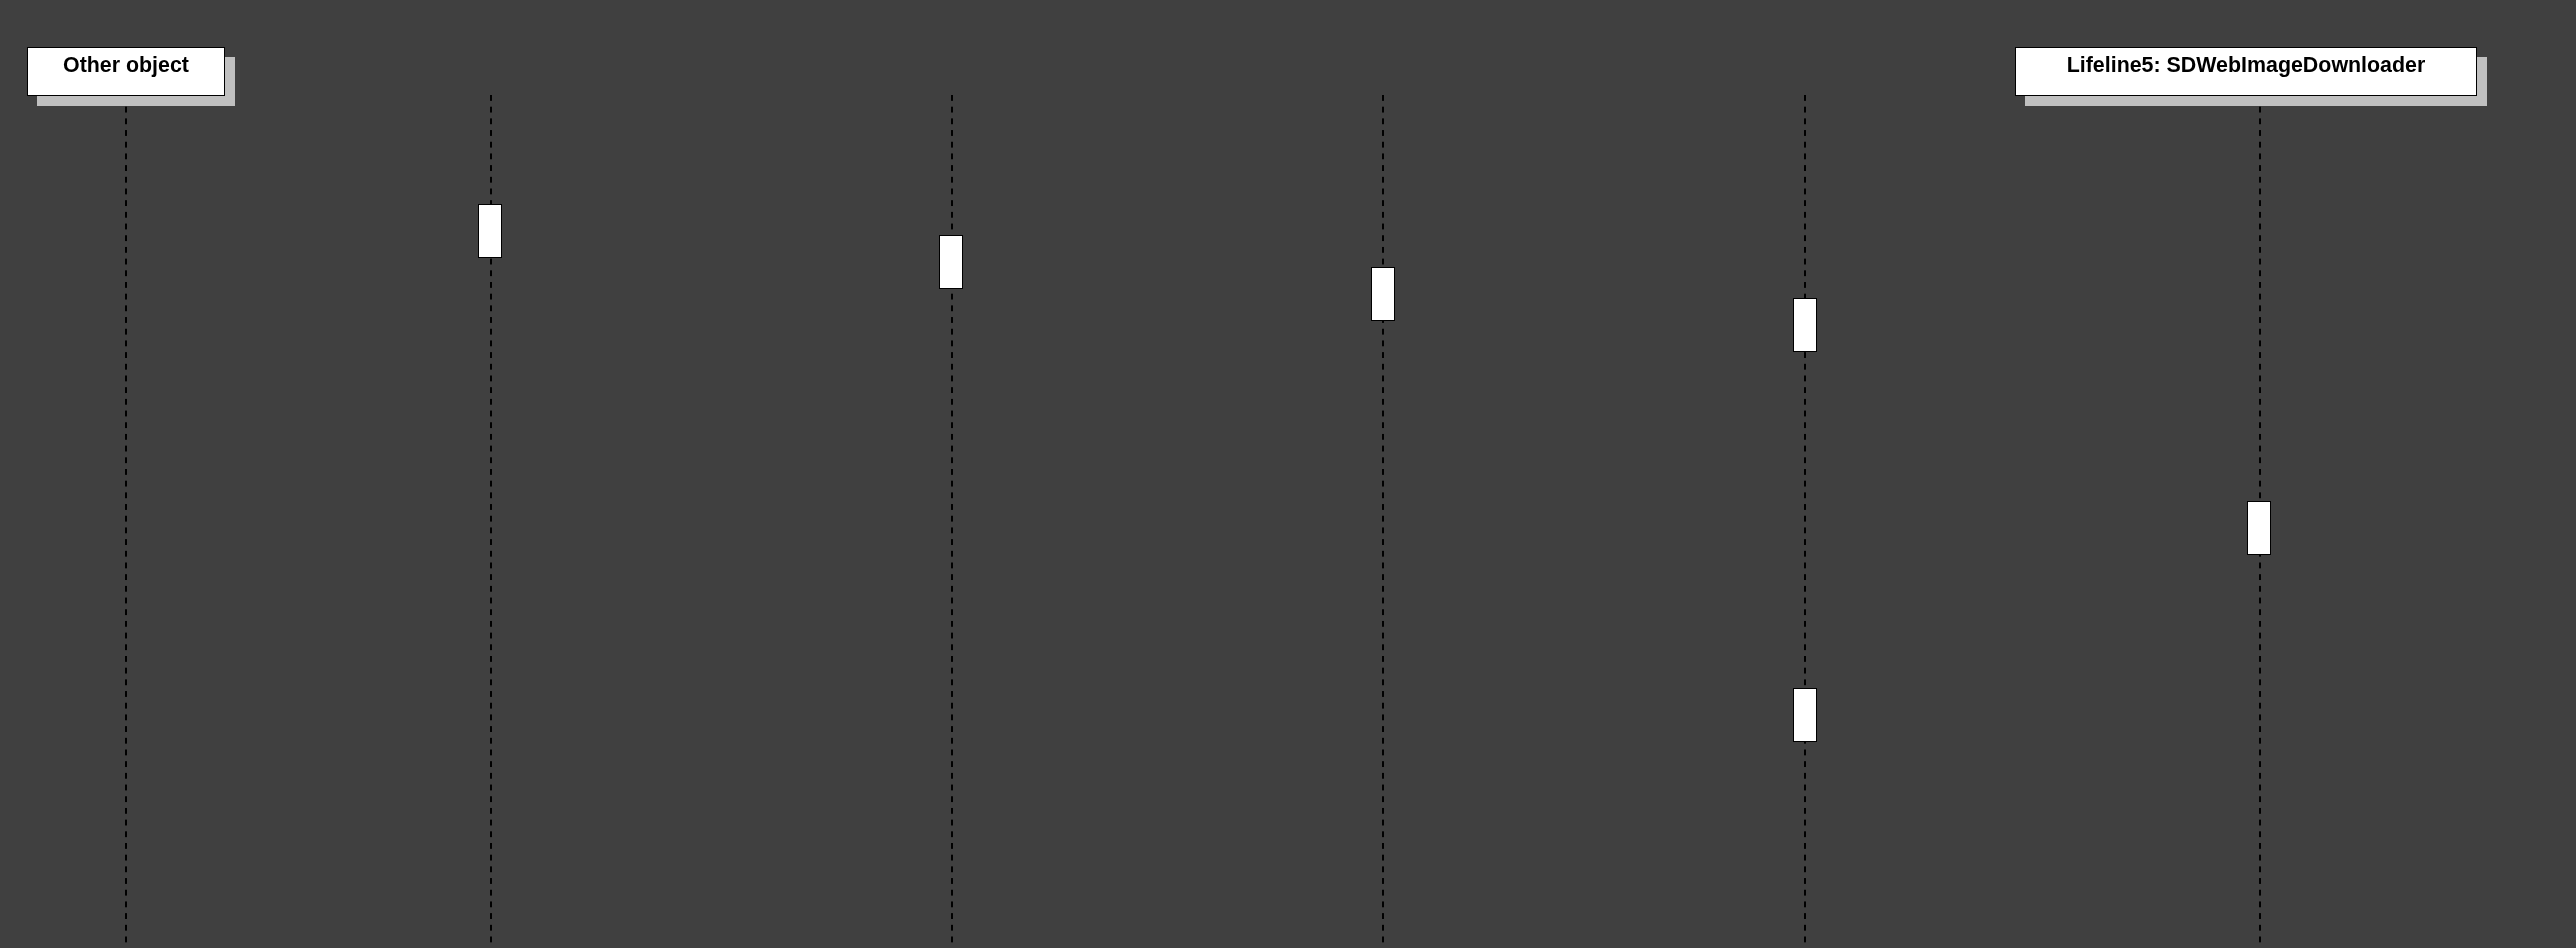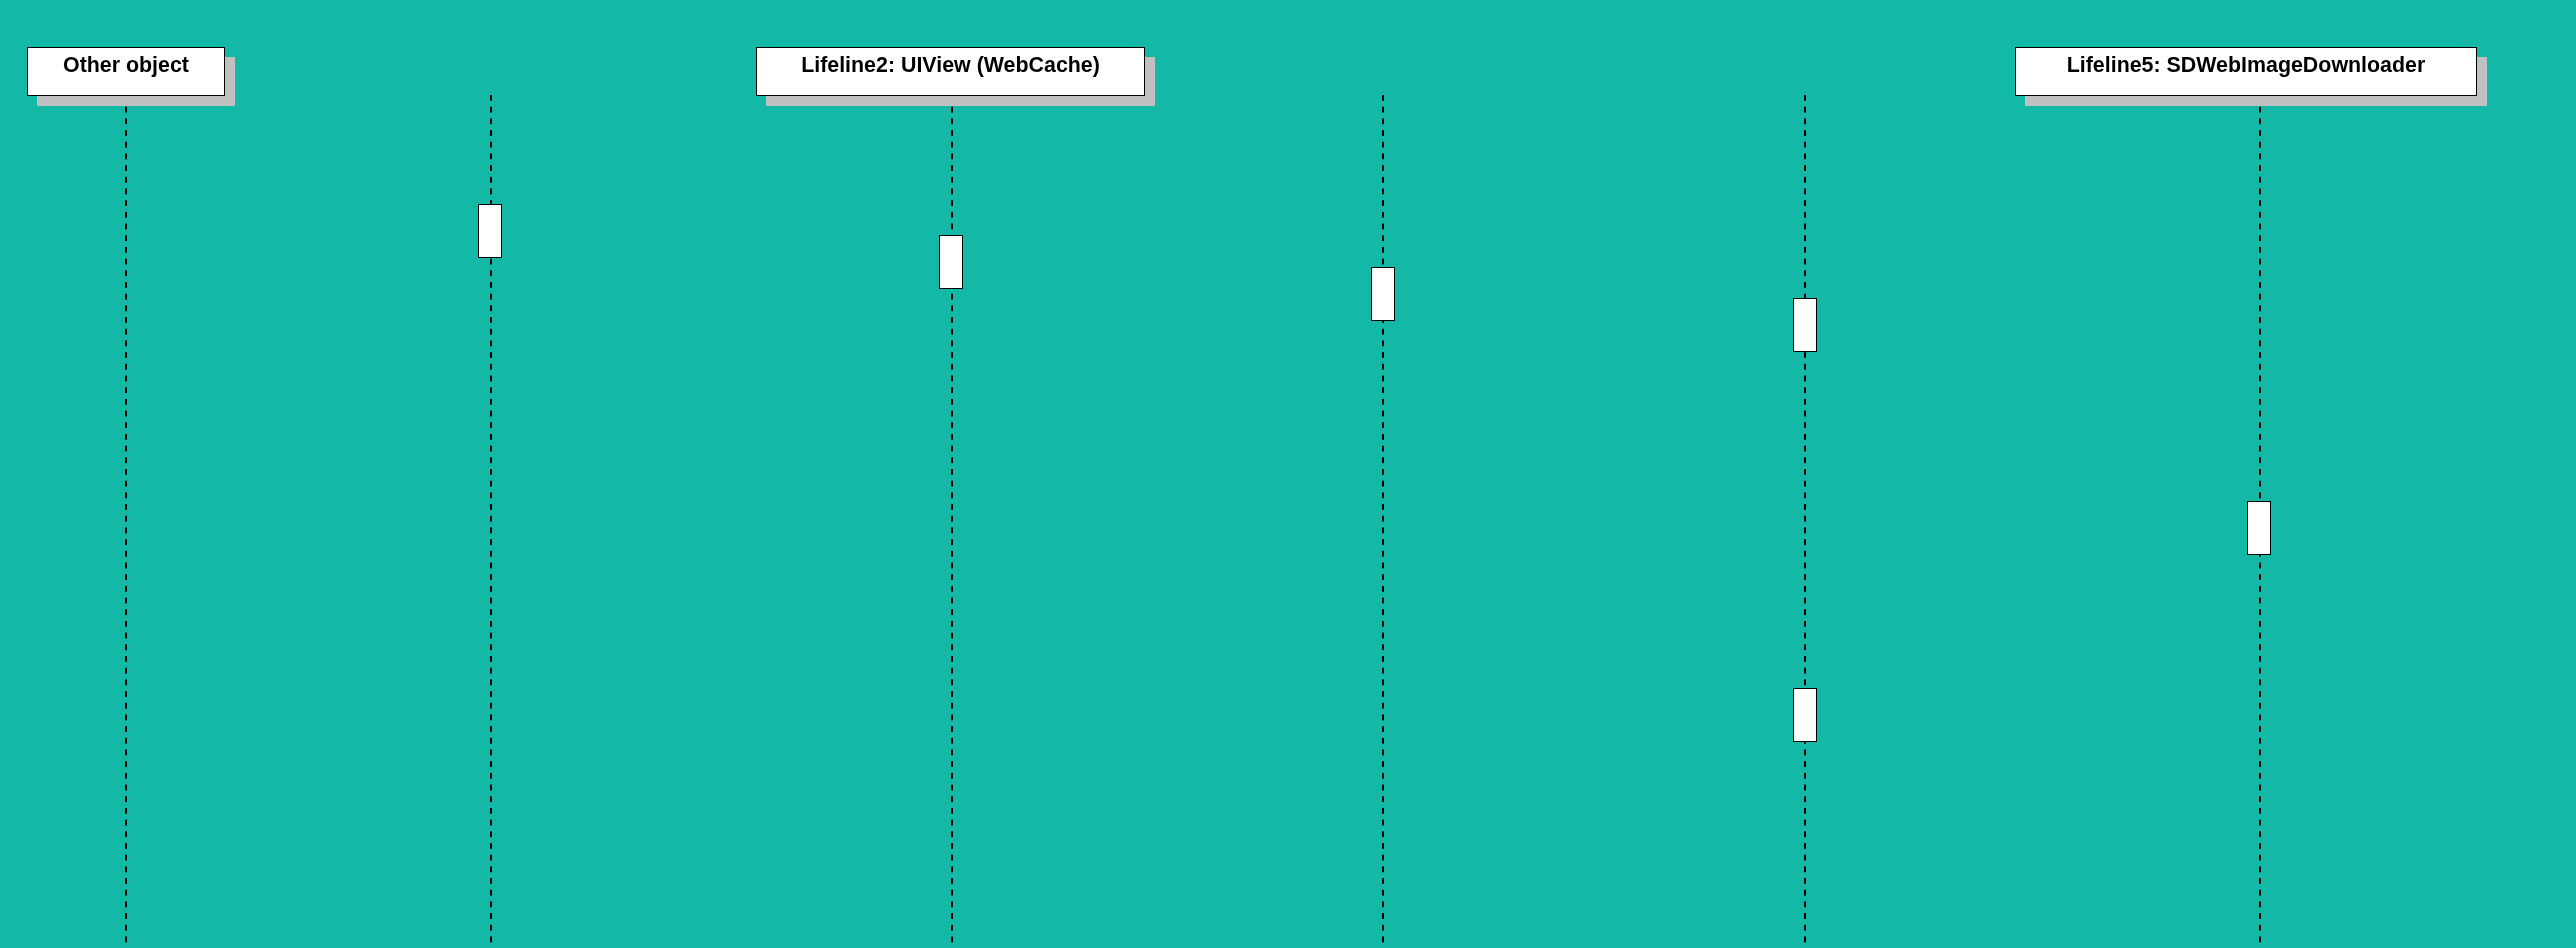--- a/index.html
+++ b/index.html
@@ -5,21 +5,21 @@
 <style>
   html, body {
     margin: 0;
     padding: 0;
     background: #000000;
   }
   #canvas {
     position: relative;
     width: 2576px;
     height: 949px;
-    background: #14b8a6;
+    background: #404040;
     overflow: hidden;
     font-family: "Liberation Sans", sans-serif;
   }
   
   .lifeline-head {
     position: absolute;
     box-sizing: border-box;
   }
   .lifeline-head .shadow {
     position: absolute;
@@ -86,26 +86,20 @@
   <div class="lifeline-stem" style="left:2259px; top:95px; height:853px;"></div>
 
   <div class="lifeline-head" style="left:27px; top:47px; width:198px; height:49px;">
     <div class="shadow"></div>
     <div class="boxface">
       <span class="boxlabel">Other object</span>
     </div>
   </div>
 
 
-  <div class="lifeline-head" style="left:756px; top:47px; width:389px; height:49px;">
-    <div class="shadow"></div>
-    <div class="boxface">
-      <span class="boxlabel">Lifeline2: UIView (WebCache)</span>
-    </div>
-  </div>
 
 
 
   <div class="lifeline-head" style="left:2015px; top:47px; width:462px; height:49px;text-align:center;">
     <div class="shadow"></div>
     <div class="boxface">
       <span class="boxlabel">Lifeline5: SDWebImageDownloader</span>
     </div>
   </div>
 

